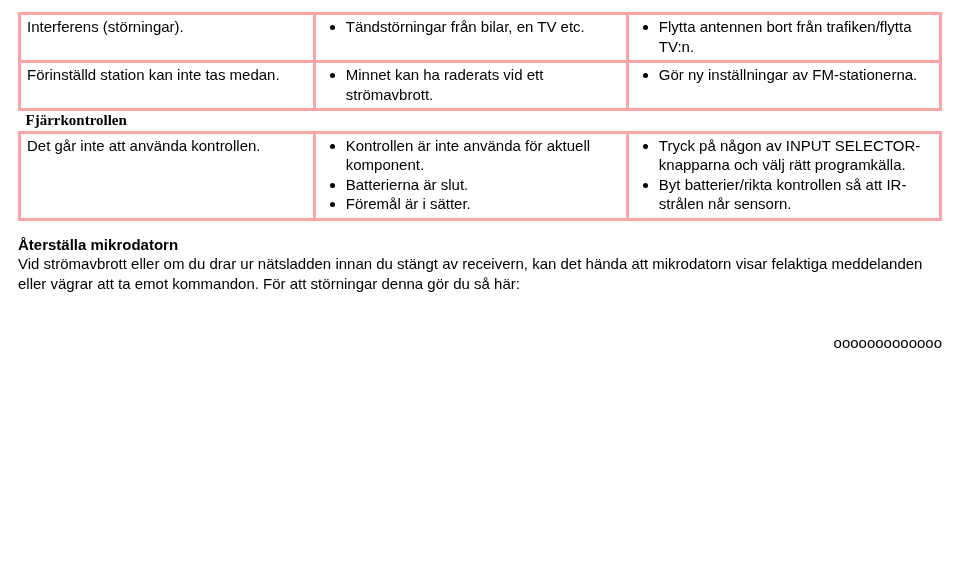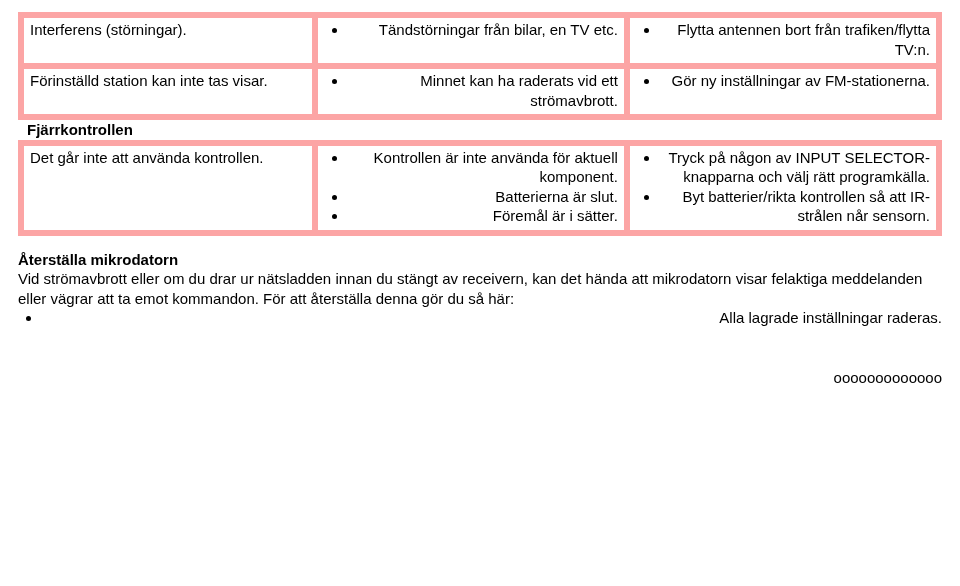--- a/index.html
+++ b/index.html
@@ -12,32 +12,31 @@
       width: 960px;
       box-sizing: border-box;
       line-height: 1.3;
     }
     table {
       border-collapse: collapse;
       width: 100%;
       margin-bottom: 14px;
     }
     td {
-      border: 6px solid #fca5a5;
+      border: 3px solid #fca5a5;
       vertical-align: top;
       padding: 2px 6px 4px 6px;
     }
     td.col1 { width: 32%; }
     td.col2 { width: 34%; }
     td.col3 { width: 34%; }
     ul {
       list-style-type: disc;
       margin: 0;
       padding-left: 24px;
-      text-align: right;
     }
     li {
       margin: 0;
       padding: 0;
     }
     .section-title {
       font-weight: bold;
     }
     .paragraphs {
       margin-bottom: 40px;
@@ -68,35 +67,35 @@
       </ul>
     </td>
     <td class="col3">
       <ul>
         <li>Flytta antennen bort från trafiken/flytta TV:n.</li>
       </ul>
     </td>
   </tr>
   <tr>
     <td class="col1">
-      <span>Förinställd station kan inte tas visar.</span>
+      <span>Förinställd station kan inte tas medan.</span>
     </td>
     <td class="col2">
       <ul>
         <li>Minnet kan ha raderats vid ett strömavbrott.</li>
       </ul>
     </td>
     <td class="col3">
       <ul>
         <li>Gör ny inställningar av FM-stationerna.</li>
       </ul>
     </td>
   </tr>
   <tr>
-    <td class="col1" style="border:none; padding-top:0; padding-bottom:0;">
+    <td class="col1" style="border:none; padding-top:0; padding-bottom:0;font-family:Liberation Serif, serif;">
       <span class="section-title">Fjärrkontrollen</span>
     </td>
     <td class="col2" style="border:none;"></td>
     <td class="col3" style="border:none;"></td>
   </tr>
   <tr>
     <td class="col1">
       <span>Det går inte att använda kontrollen.</span>
     </td>
     <td class="col2">
@@ -113,19 +112,16 @@
       </ul>
     </td>
   </tr>
 </tbody>
   </table>
 
 <div class="paragraphs">
   <p>
     <span class="section-title">Återställa mikrodatorn</span>
   </p>
-  <p>Vid strömavbrott eller om du drar ur nätsladden innan du stängt av receivern, kan det hända att mikrodatorn visar felaktiga meddelanden eller vägrar att ta emot kommandon. För att återställa denna gör du så här:</p>
-  <ul class="after">
-    <li>Alla lagrade inställningar raderas.</li>
-  </ul>
+  <p>Vid strömavbrott eller om du drar ur nätsladden innan du stängt av receivern, kan det hända att mikrodatorn visar felaktiga meddelanden eller vägrar att ta emot kommandon. För att störningar denna gör du så här:</p>
 </div>
 
 <div class="ooo">ooooooooooooo</div>
 
 </body></html>

